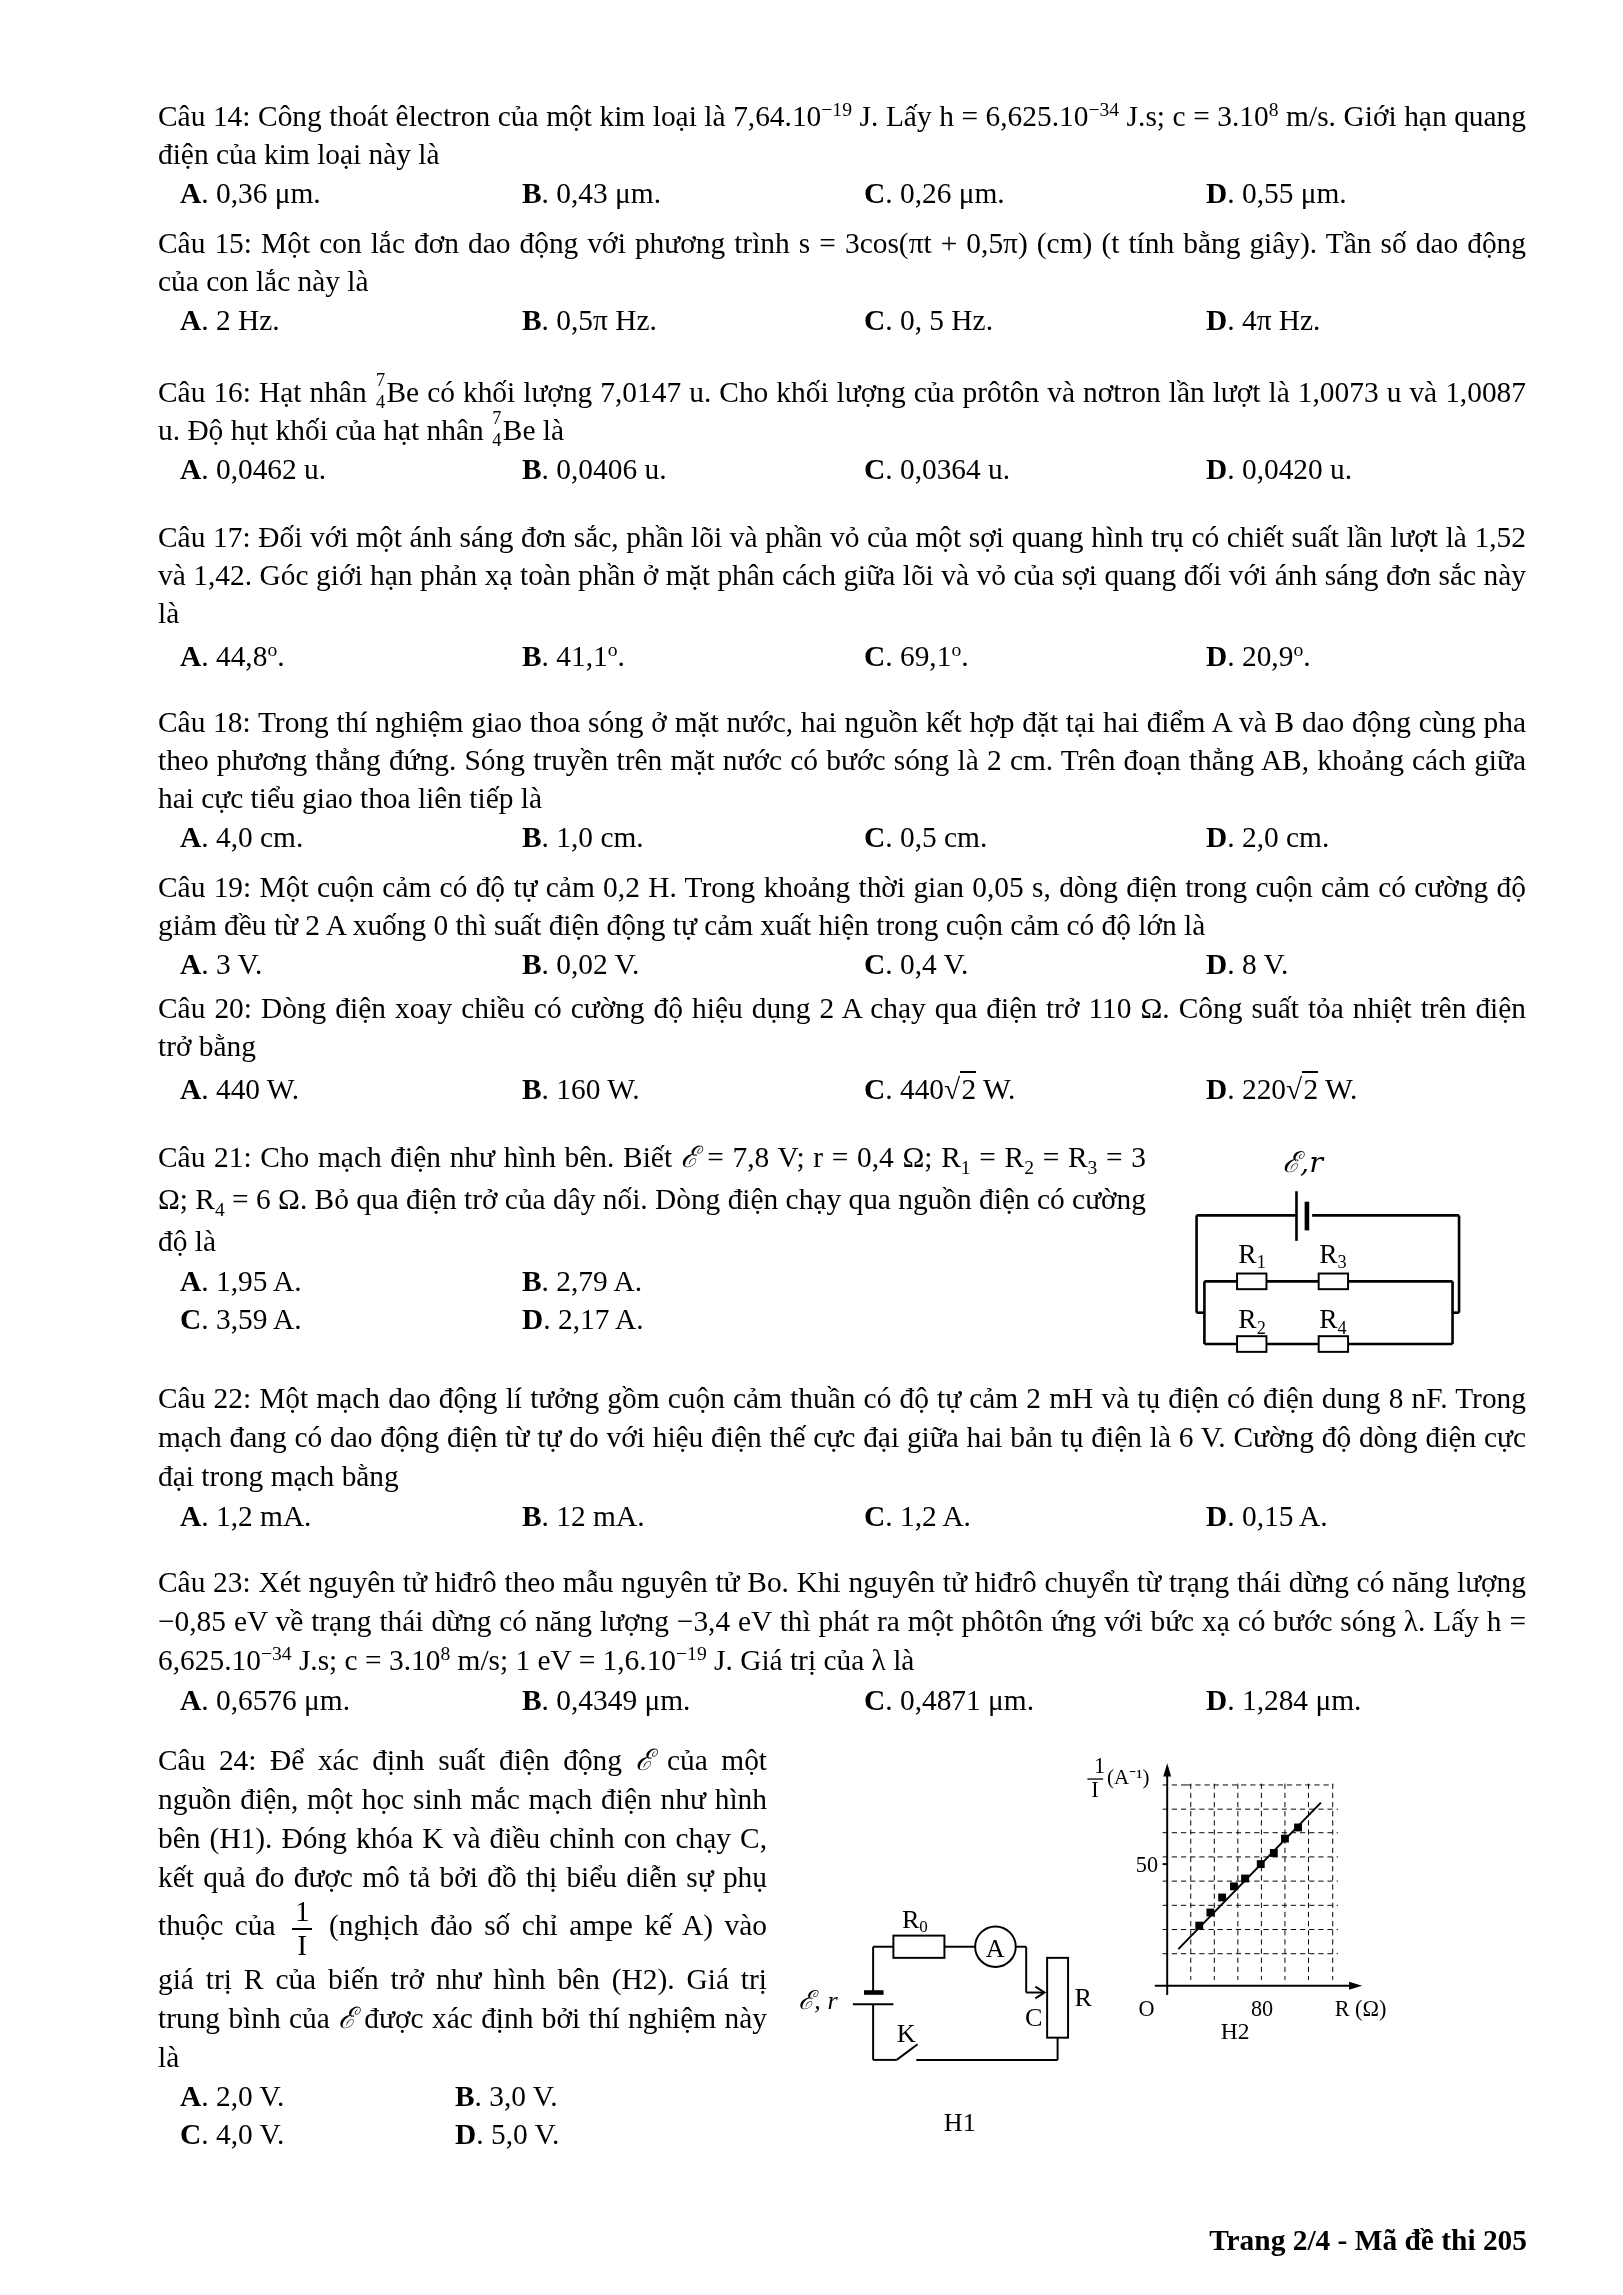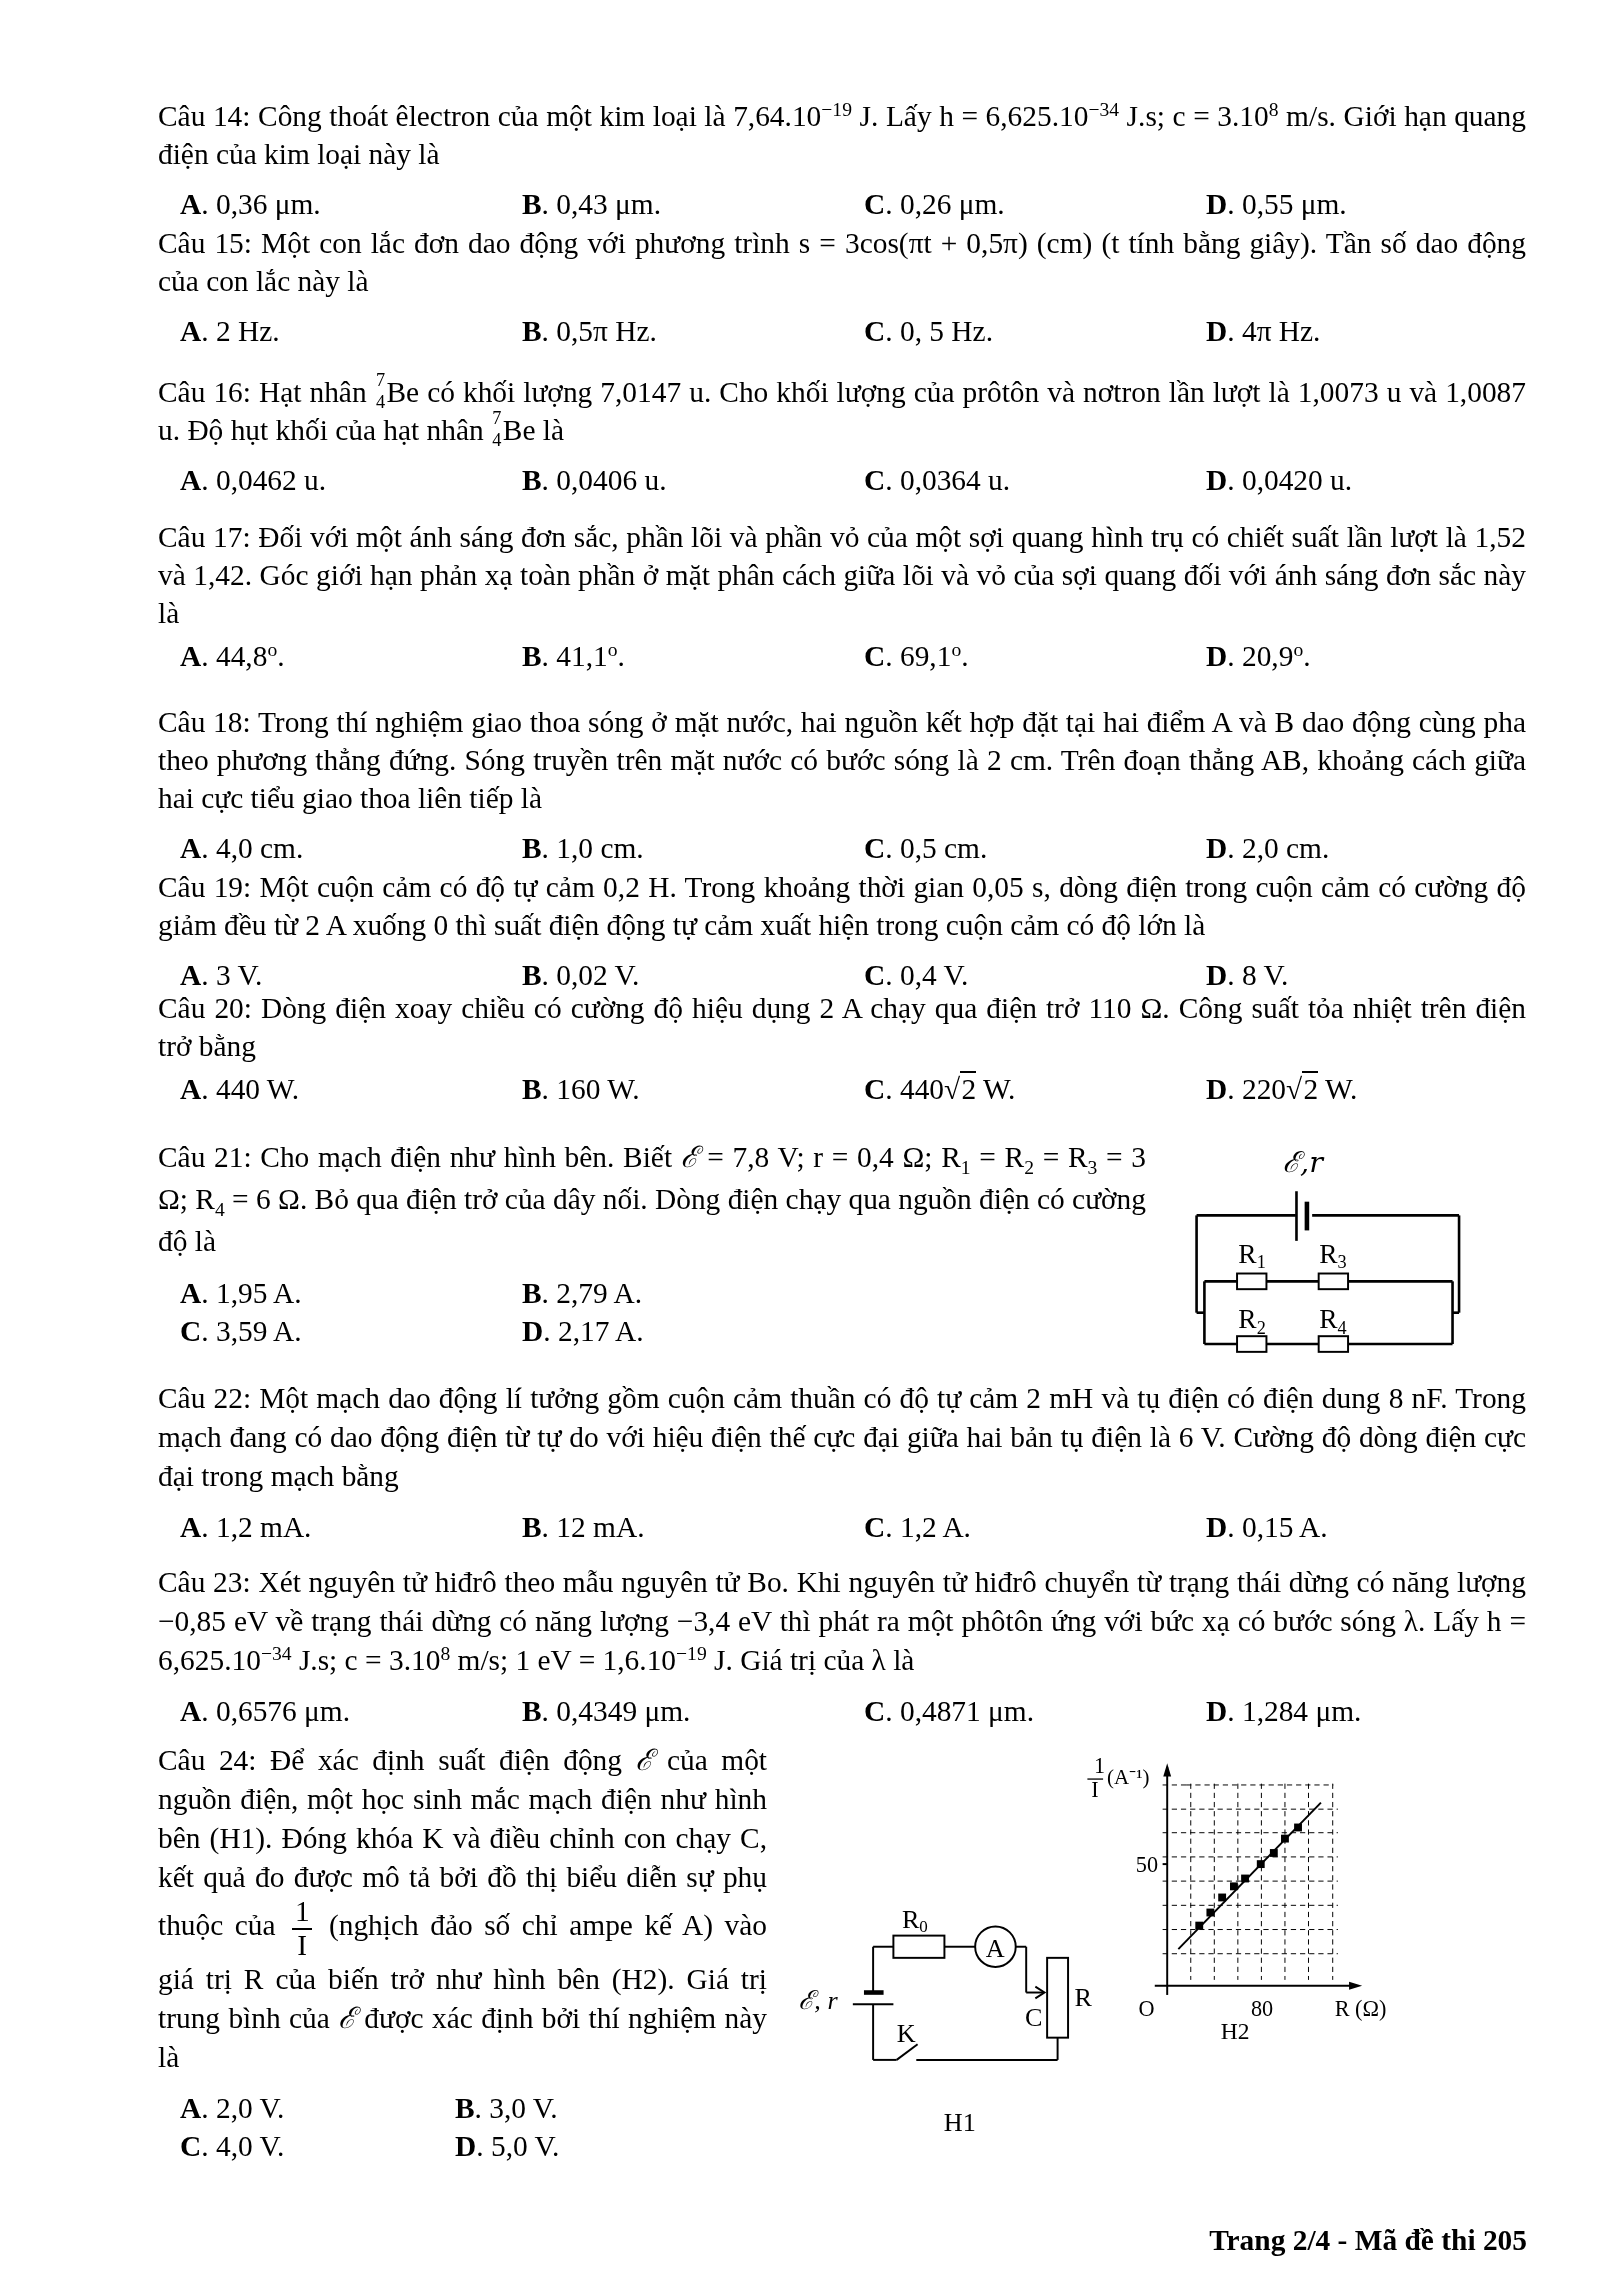--- a/index.html
+++ b/index.html
@@ -1,24 +1,24 @@
 <!DOCTYPE html>
 <html style="font-size:10.5px"><head>
 <meta charset="utf-8">
 <style>
   html, body { margin: 0; padding: 0; background: #ffffff; }
   body { width: 1623px; height: 2295px; position: relative; overflow: hidden;
          font-family: "Liberation Serif", "DejaVu Serif", serif; color: #000; }
   .q { position: absolute; left: 158px; width: 1368px; font-size: 29.4px; line-height: 38px; }
   .q p { margin: 0; text-align: justify; text-align-last: left; }
   .q .lbl { font-weight: normal; }
-  .opts { display: flex; margin-top: 12px; }
+  .opts { display: flex; margin-top: 1px; }
   .opts .opt { width: 342px; padding-left: 22px; box-sizing: border-box; }
   .opt b { font-weight: bold; }
-  .opts2 { display: grid; grid-template-columns: 342px 342px; row-gap: 0; margin-top: 12px; }
+  .opts2 { display: grid; grid-template-columns: 342px 342px; row-gap: 0; }
   .opts2 .opt { padding-left: 22px; }
   sup { font-size: 19.6px; line-height: 0; vertical-align: 10.5px; }
   sub { font-size: 19.6px; line-height: 0; vertical-align: -6.5px; }
   .nuc { display: inline-block; position: relative; width: 11.8px; height: 26px; vertical-align: -3.9px; }
   .nuc .t { position: absolute; top: -9.2px; left: 1.3px; font-size: 18.3px; line-height: 18.3px; }
   .nuc .b { position: absolute; top: 13px; left: 1.3px; font-size: 18.3px; line-height: 18.3px; }
   .script { font-family: "DejaVu Serif", serif; font-style: italic; }
   .sqrt { border-top: 2px solid #000; padding-left: 1.3px; }
   .frac { display: inline-flex; flex-direction: column; align-items: center; vertical-align: middle; line-height: 1; margin: 0 5.2px; }
   .frac .n { border-bottom: 2px solid #000; padding: 0 2.6px 1.3px; }

